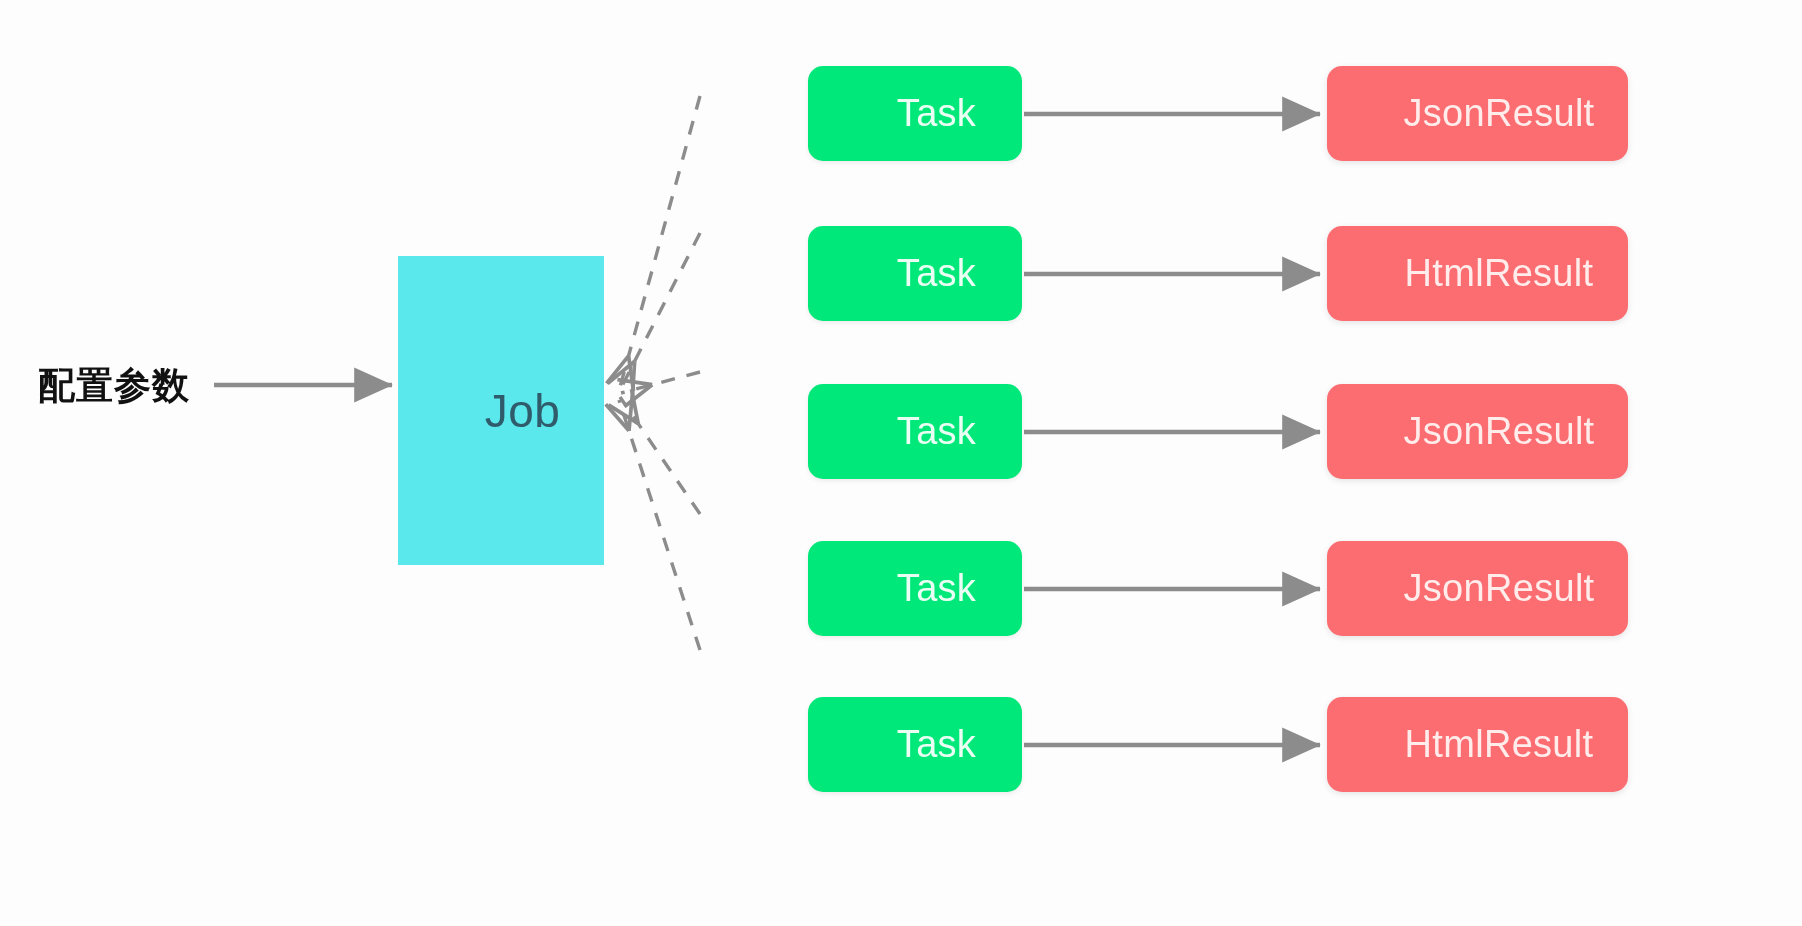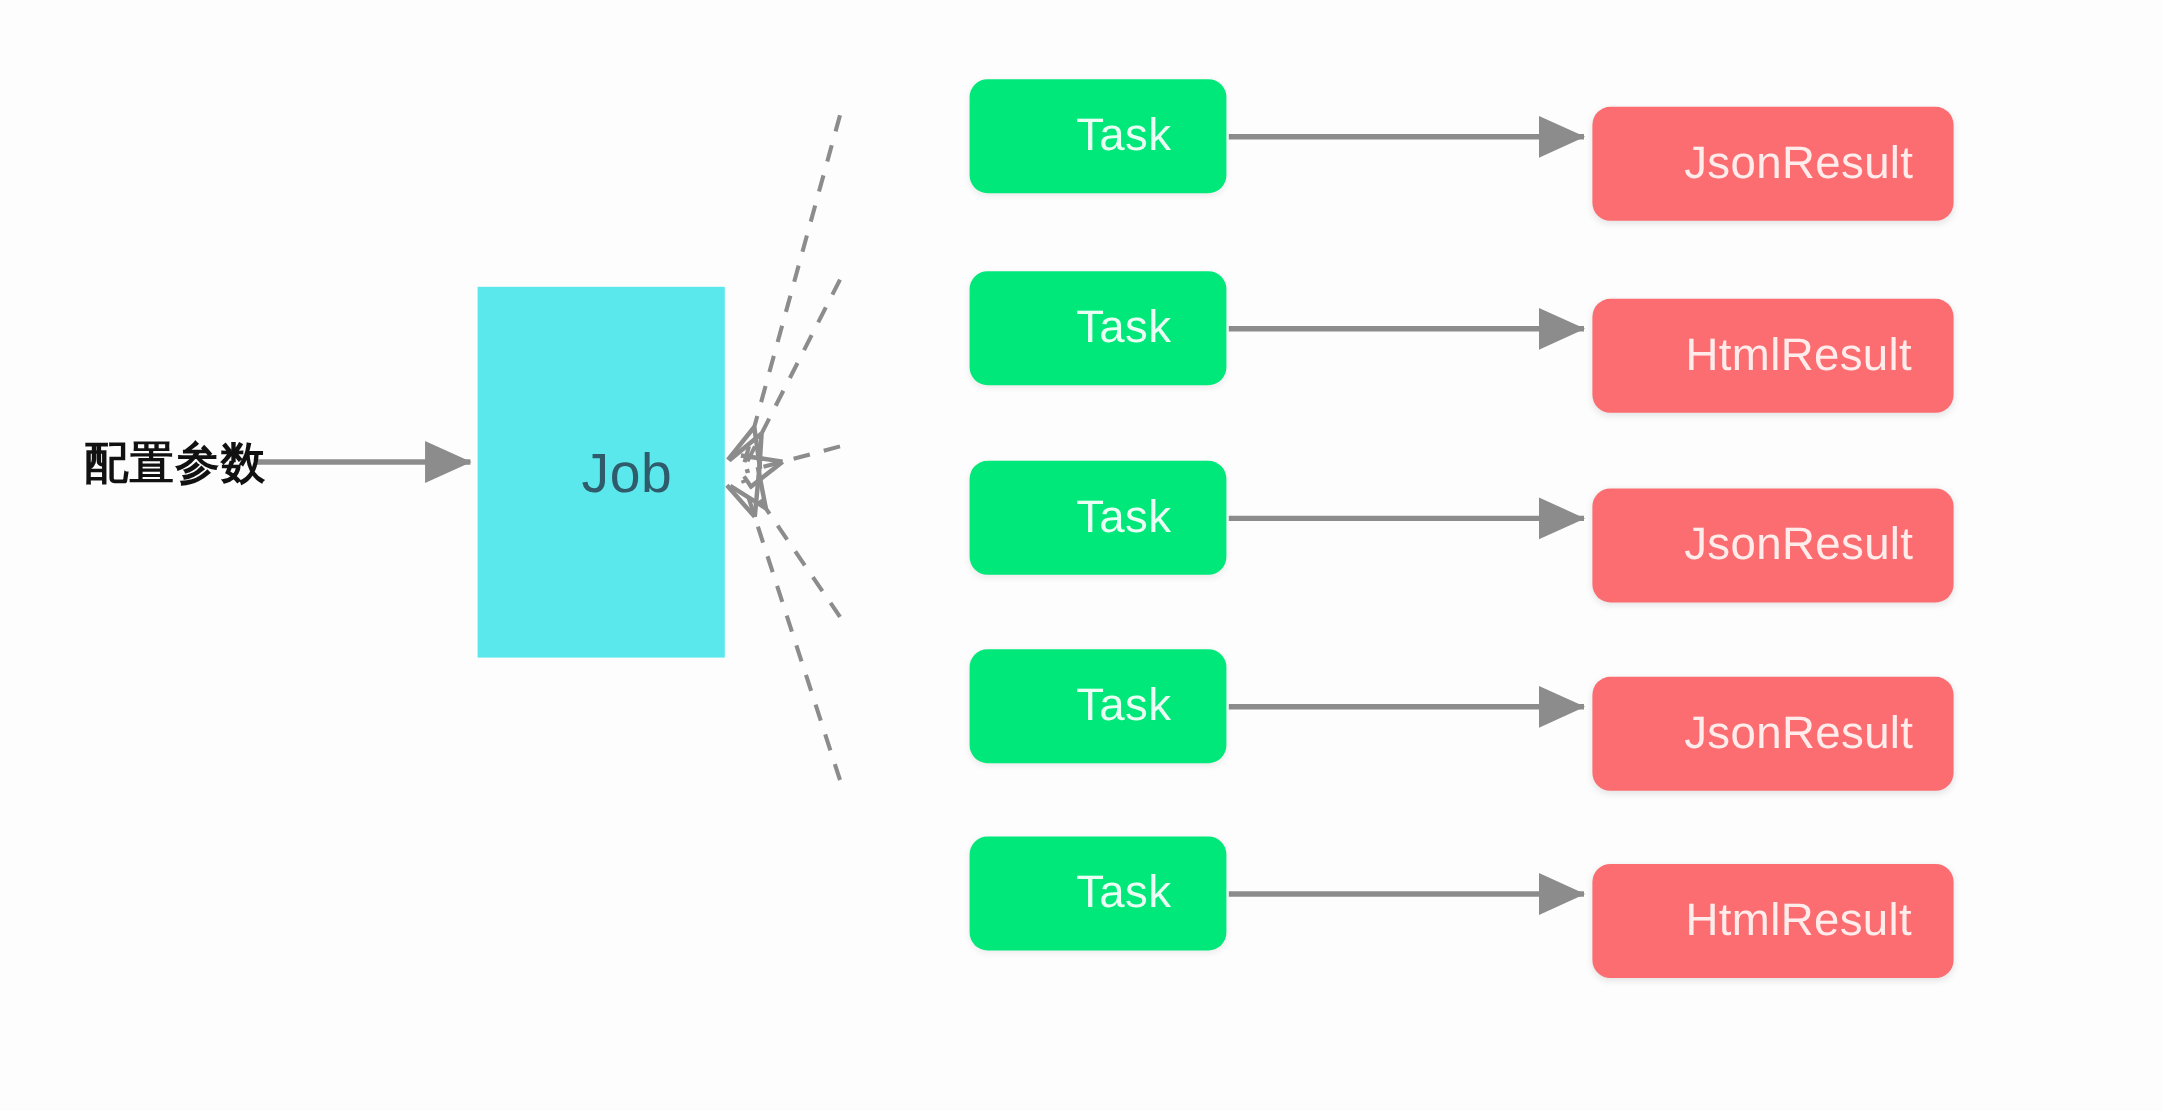--- a/index.html
+++ b/index.html
@@ -52,31 +52,29 @@
     box-shadow: 0 2px 5px rgba(0,0,0,0.07);
   }
   .node-result {
     background: #fc6d72;
     border-radius: 15px;
     color: #ffeceb;
     font-size: 38px;
     font-weight: 400;
     letter-spacing: 0.3px;
     box-shadow: 0 2px 6px rgba(0,0,0,0.10);
-    margin-top: 23px;
   }
   .input-label {
     position: absolute;
     color: #111111;
     font-size: 37px;
     font-weight: 700;
     letter-spacing: 1px;
     white-space: nowrap;
     font-family: "DejaVu Sans", "Liberation Sans", sans-serif;
-    margin-left: 32px;
   }
 </style>
 </head>
 <body>
 
 <div id="canvas">
 
   <svg id="edges" viewBox="0 0 1802 926" xmlns="http://www.w3.org/2000/svg">
     <defs>
       <marker id="arrowSolid" markerWidth="9" markerHeight="9" refX="8.4" refY="4.5" orient="auto" markerUnits="strokeWidth">
@@ -103,21 +101,21 @@
       <line x1="1024" y1="114" x2="1320" y2="114" marker-end="url(#arrowSolid)"></line>
       <line x1="1024" y1="274" x2="1320" y2="274" marker-end="url(#arrowSolid)"></line>
       <line x1="1024" y1="432" x2="1320" y2="432" marker-end="url(#arrowSolid)"></line>
       <line x1="1024" y1="589" x2="1320" y2="589" marker-end="url(#arrowSolid)"></line>
       <line x1="1024" y1="745" x2="1320" y2="745" marker-end="url(#arrowSolid)"></line>
     </g>
   </svg>
 
   <div class="input-label" style="left:38px; top:361px;">配置参数</div>
 
-  <div class="node node-job" style="left:398px; top:239px; width:206px; height:309px;text-align:right;">
+  <div class="node node-job" style="left:398px; top:256px; width:206px; height:309px;text-align:right;">
     <span>Job</span>
   </div>
 
   <div class="node node-task" style="left:808px; top:66px; width:214px; height:95px;">
     <span>Task</span>
   </div>
   <div class="node node-task" style="left:808px; top:226px; width:214px; height:95px;">
     <span>Task</span>
   </div>
   <div class="node node-task" style="left:808px; top:384px; width:214px; height:95px;">

